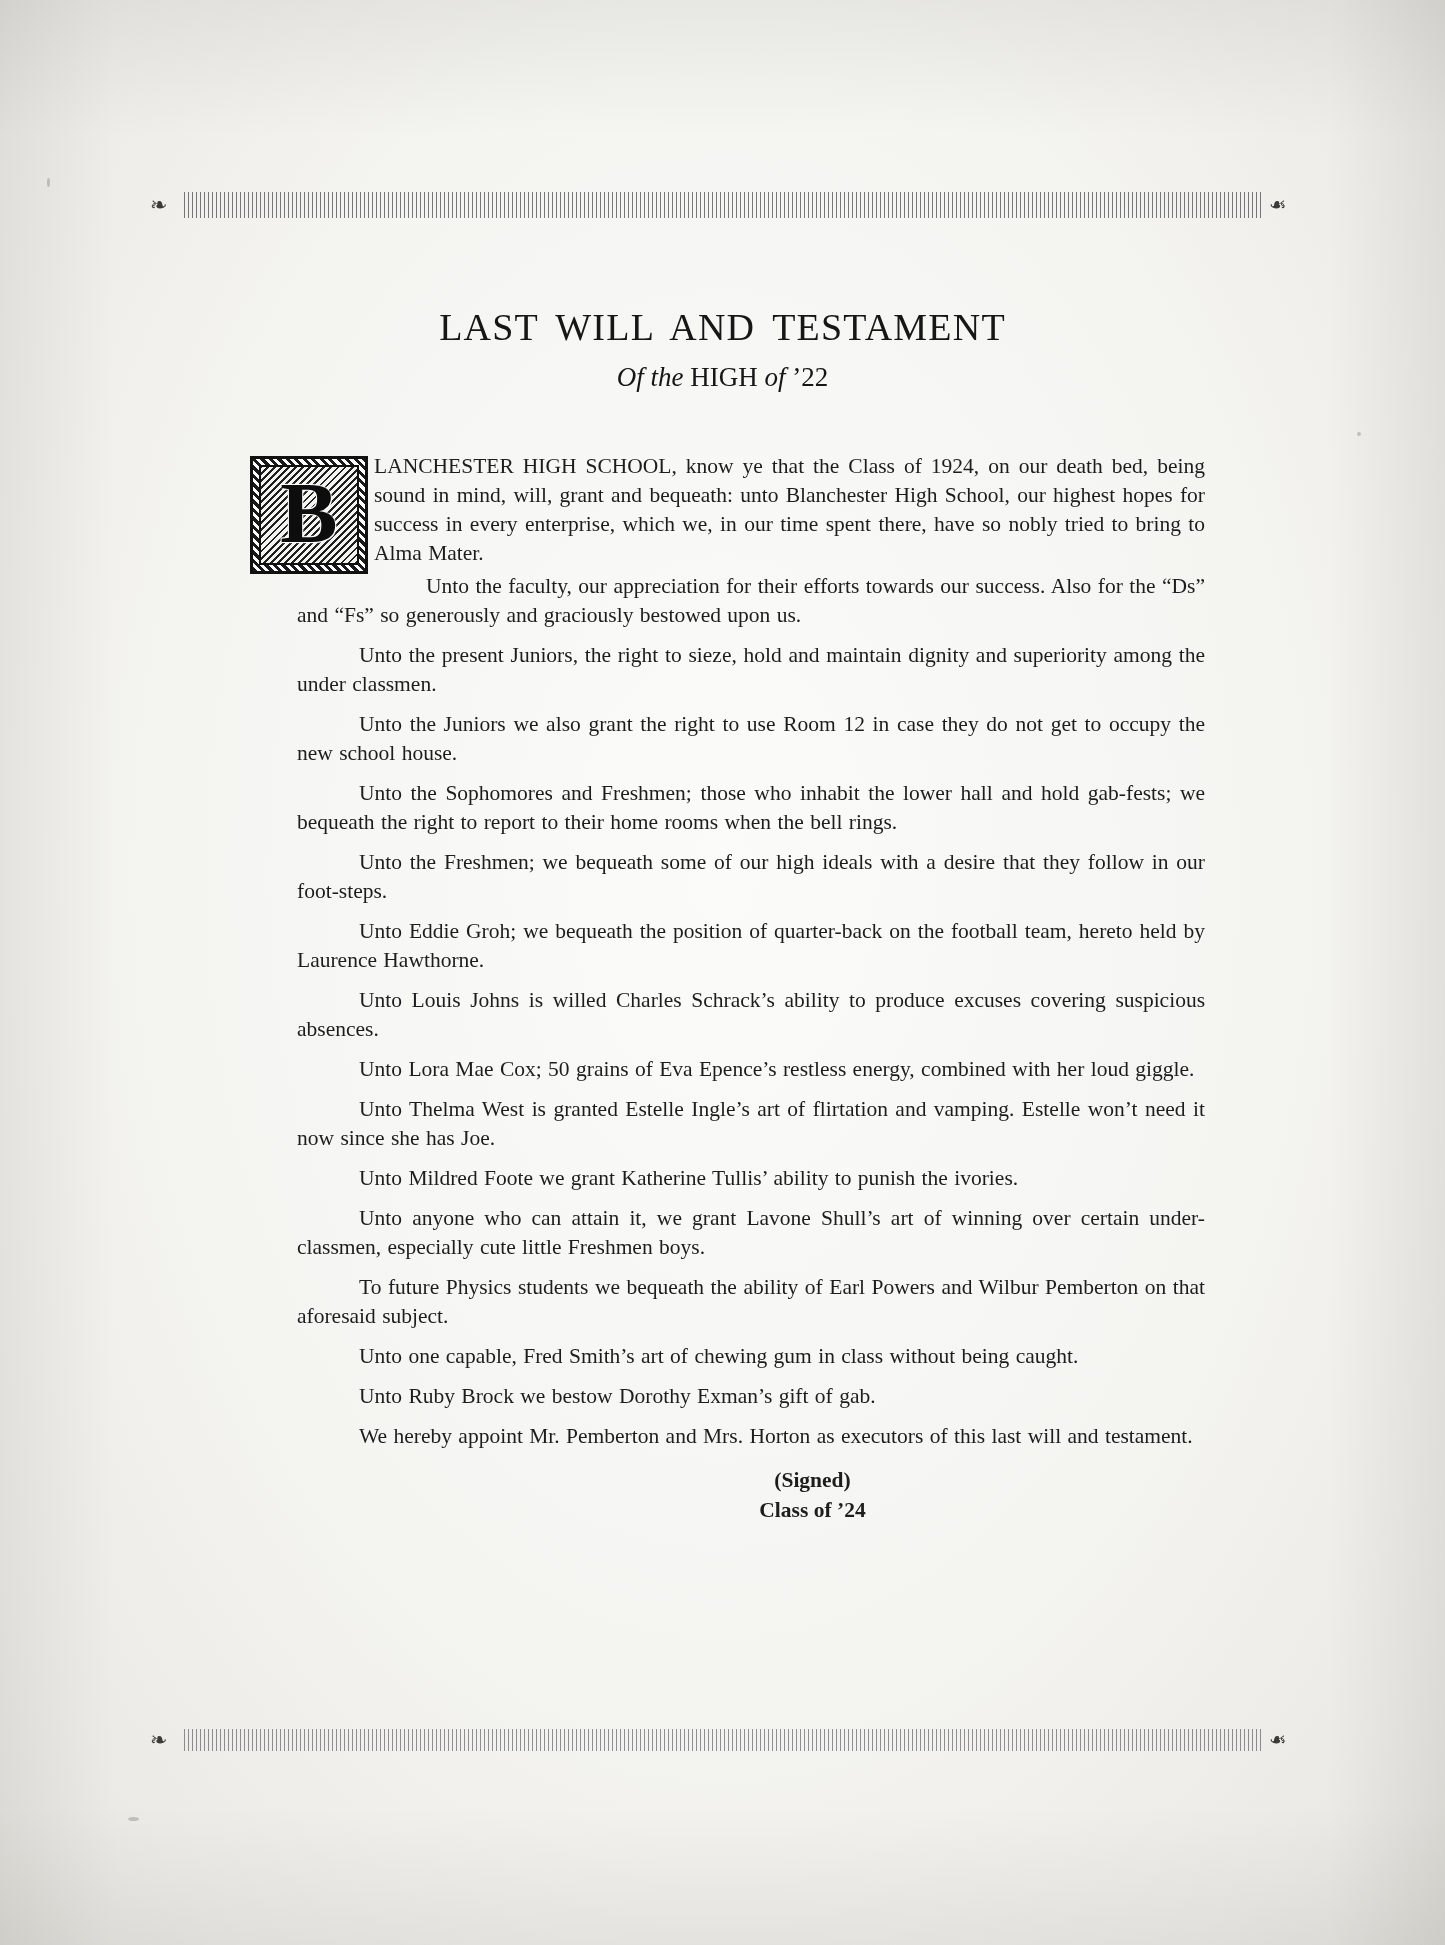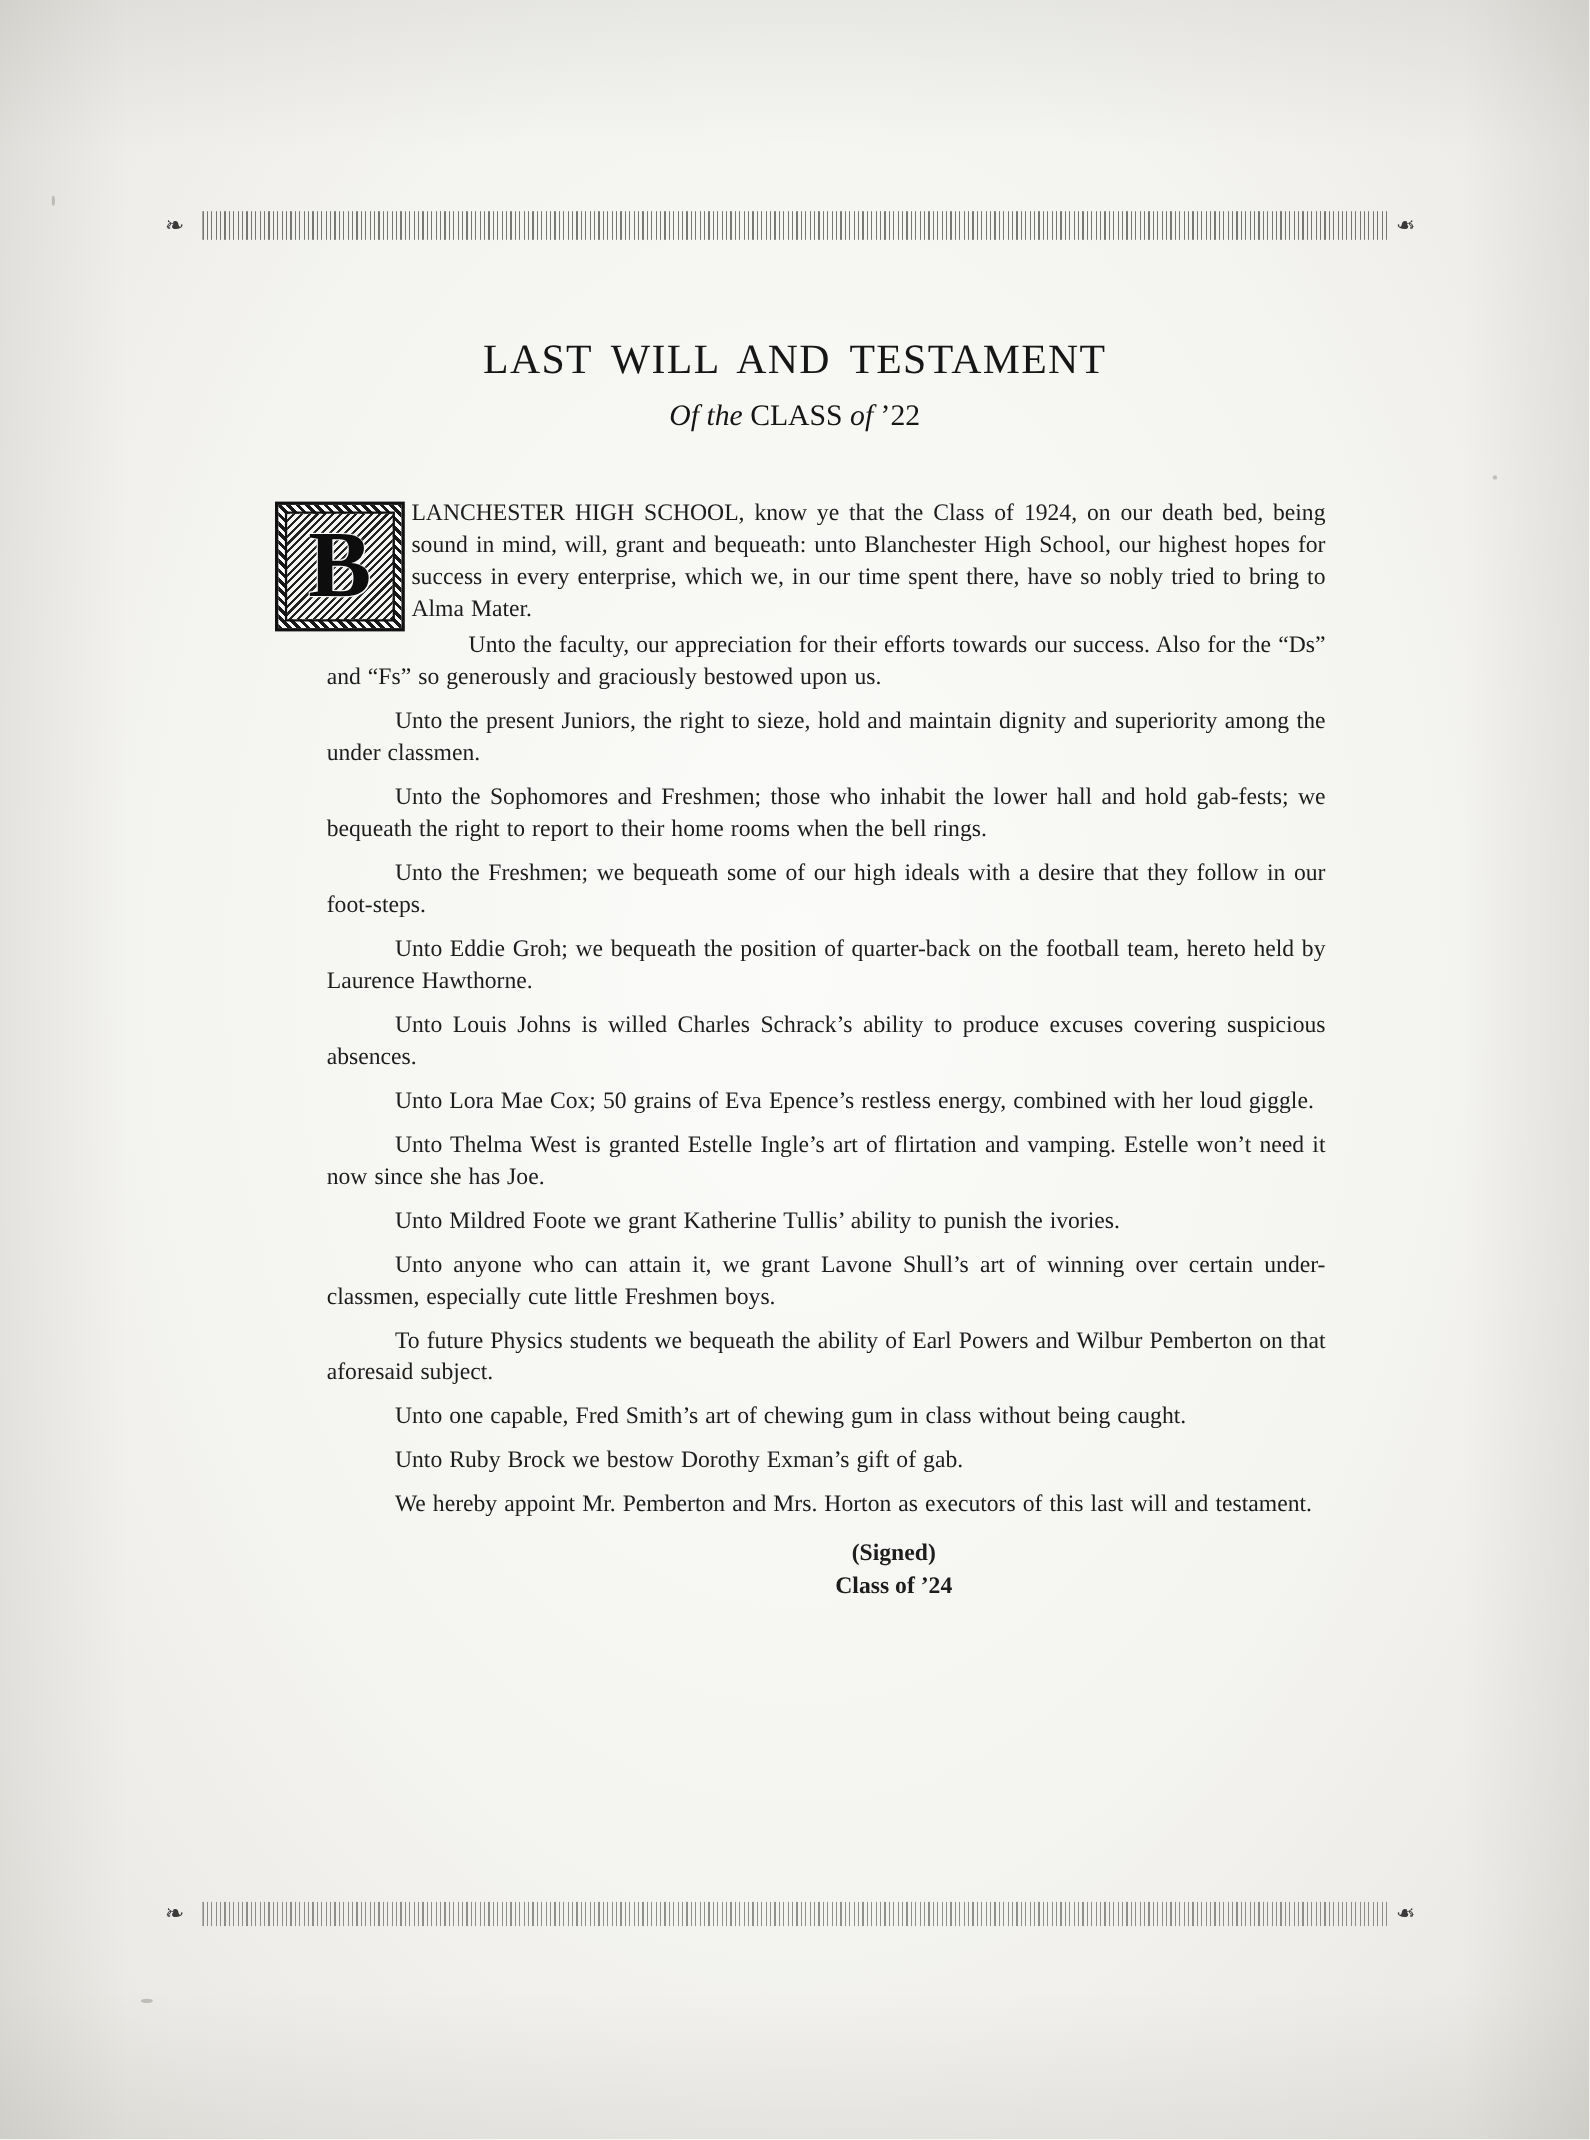--- a/index.html
+++ b/index.html
@@ -196,35 +196,36 @@
     <span class="rosette"></span>
     <span class="rule-bar"></span>
     <span class="rosette right"></span>
   </div>
 
   <div class="title">LAST  WILL  AND  TESTAMENT</div>
 
   <div class="subtitle">
     <span class="it">Of</span>
     <span class="it">the</span>
-    <span>CLASS</span>
+    <span>HIGH</span>
     <span class="it">of</span>
     <span>’22</span>
   </div>
 
   <div class="body-block">
 
     <div class="drop-cap">
       <span class="inner-frame"></span>
       <span class="letter">B</span>
     </div>
 
     <p class="para first">LANCHESTER HIGH SCHOOL, know ye that the Class of 1924, on our death bed, being sound in mind, will, grant and bequeath: unto Blanchester High School, our highest hopes for success in every enterprise, which we, in our time spent there, have so nobly tried to bring to Alma Mater.</p>
     <p class="para indent-small">Unto the faculty, our appreciation for their efforts towards our success.  Also for the “Ds” and “Fs” so generously and graciously bestowed upon us.</p>
     <p class="para indent">Unto the present Juniors, the right to sieze, hold and maintain dignity and superiority among the under classmen.</p>
+    <p class="para indent">Unto the Juniors we also grant the right to use Room 12 in case they do not get to occupy the new school house.</p>
     <p class="para indent">Unto the Sophomores and Freshmen; those who inhabit the lower hall and hold gab-fests; we bequeath the right to report to their home rooms when the bell rings.</p>
     <p class="para indent">Unto the Freshmen; we bequeath some of our high ideals with a desire that they follow in our foot-steps.</p>
     <p class="para indent">Unto Eddie Groh; we bequeath the position of quarter-back on the football team, hereto held by Laurence Hawthorne.</p>
     <p class="para indent">Unto Louis Johns is willed Charles Schrack’s ability to produce excuses covering suspicious absences.</p>
     <p class="para indent">Unto Lora Mae Cox; 50 grains of Eva Epence’s restless energy, combined with her loud giggle.</p>
     <p class="para indent">Unto Thelma West is granted Estelle Ingle’s art of flirtation and vamping. Estelle won’t need it now since she has Joe.</p>
     <p class="para indent">Unto Mildred Foote we grant Katherine Tullis’ ability to punish the ivories.</p>
     <p class="para indent">Unto anyone who can attain it, we grant Lavone Shull’s art of winning over certain under-classmen, especially cute little Freshmen boys.</p>
     <p class="para indent">To future Physics students we bequeath the ability of Earl Powers and Wilbur Pemberton on that aforesaid subject.</p>
     <p class="para indent">Unto one capable, Fred Smith’s art of chewing gum in class without being caught.</p>

